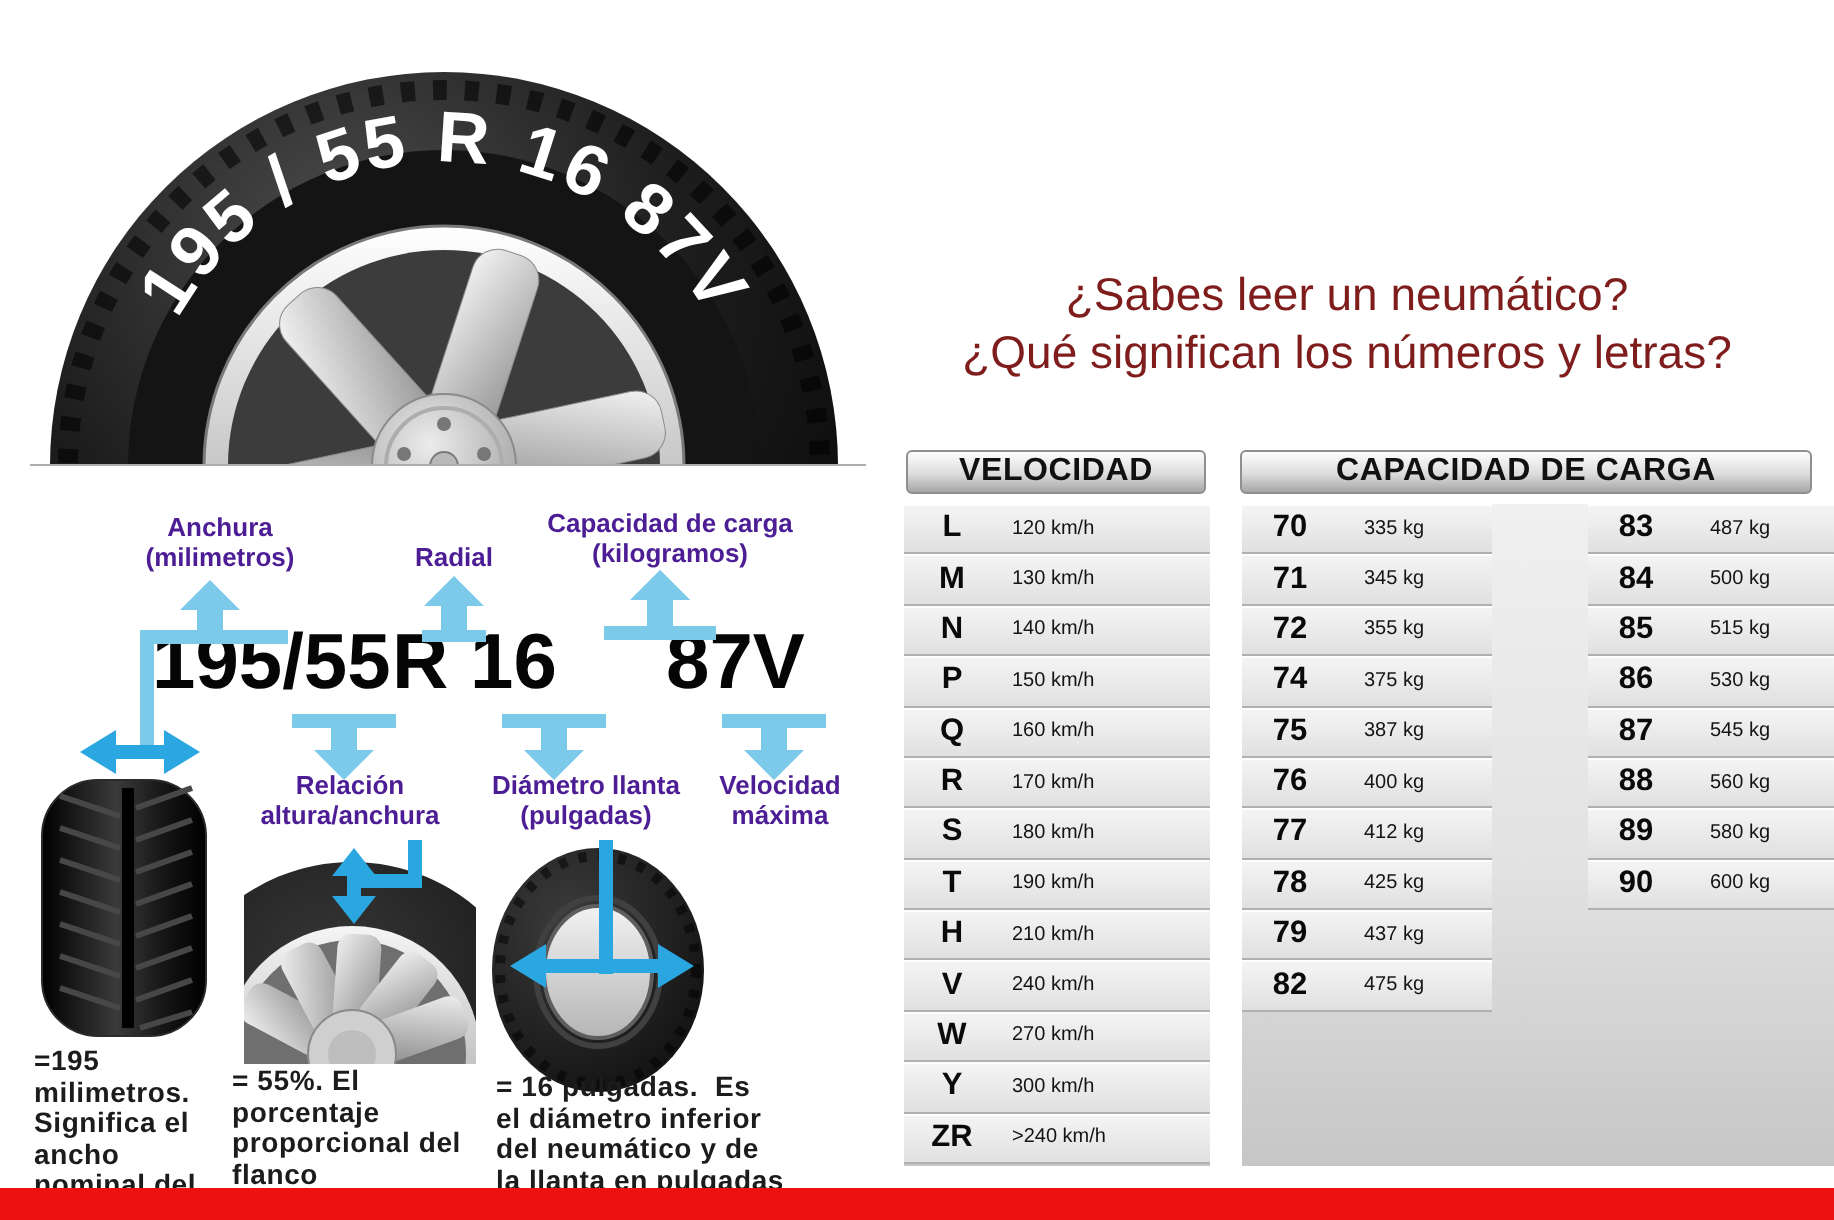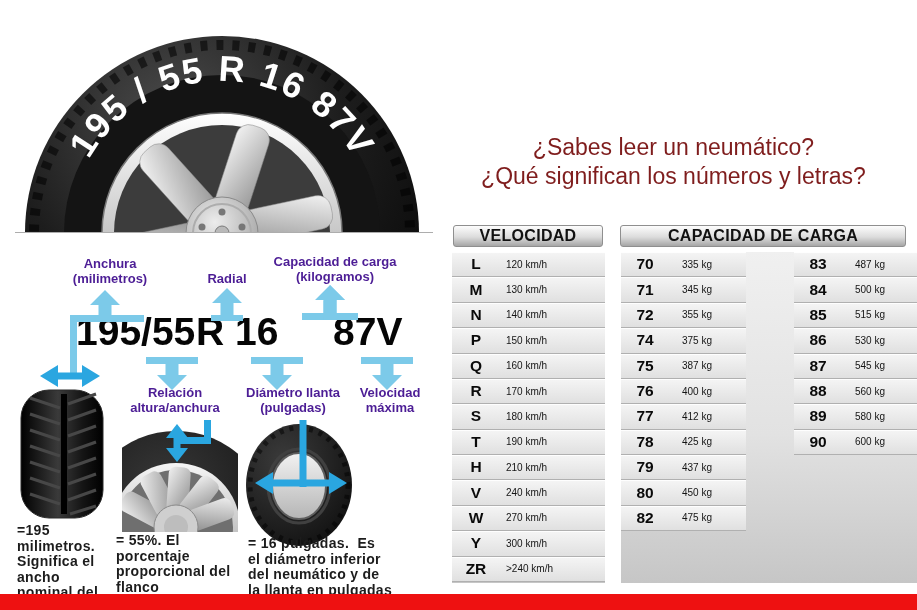--- a/index.html
+++ b/index.html
@@ -384,24 +384,20 @@
       <div class="trow">
         <span class="tcode">78</span>
         <span class="tval">425 kg</span>
       </div>
 
       <div class="trow">
         <span class="tcode">79</span>
         <span class="tval">437 kg</span>
       </div>
 
-      <div class="trow">
-        <span class="tcode">80</span>
-        <span class="tval">450 kg</span>
-      </div>
 
 
       <div class="trow">
         <span class="tcode">82</span>
         <span class="tval">475 kg</span>
       </div>
     </div>
   <div class="abs panel cg" style="left:746px;top:252px;width:133px;height:331px;padding-left:48px;">
 
       <div class="trow">

